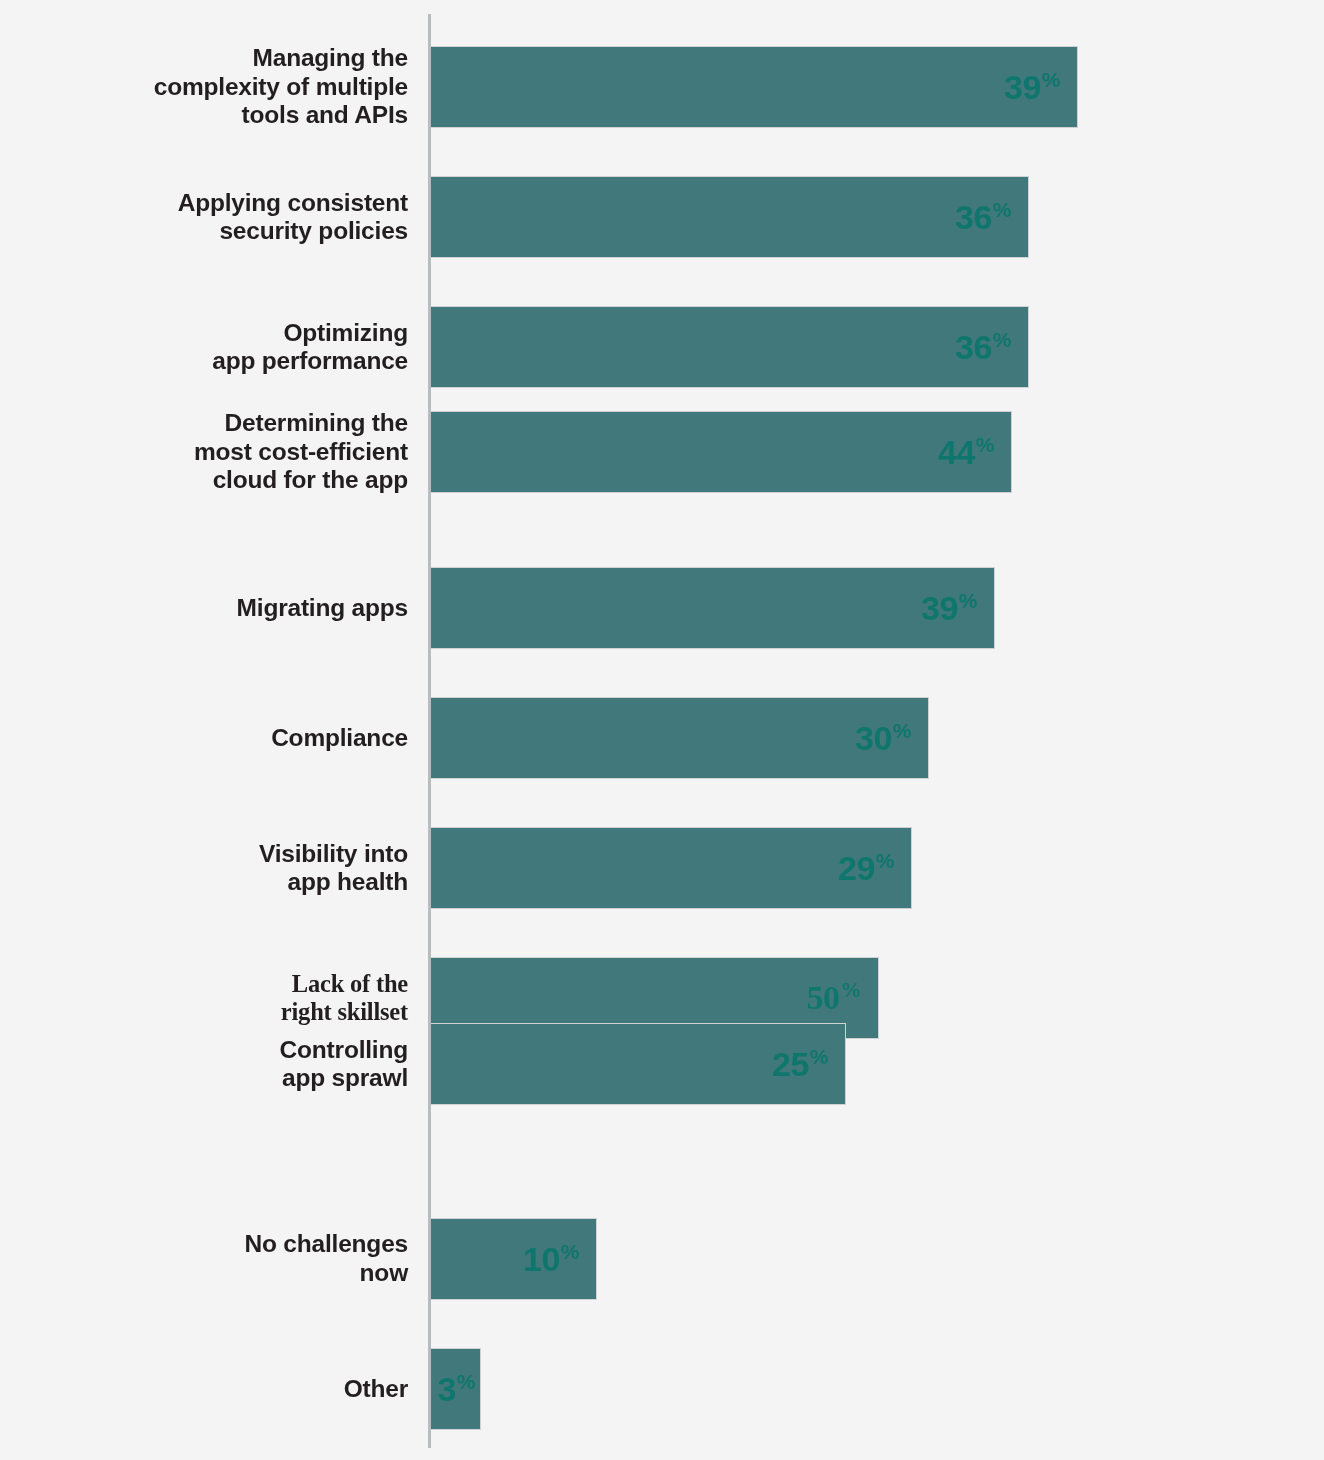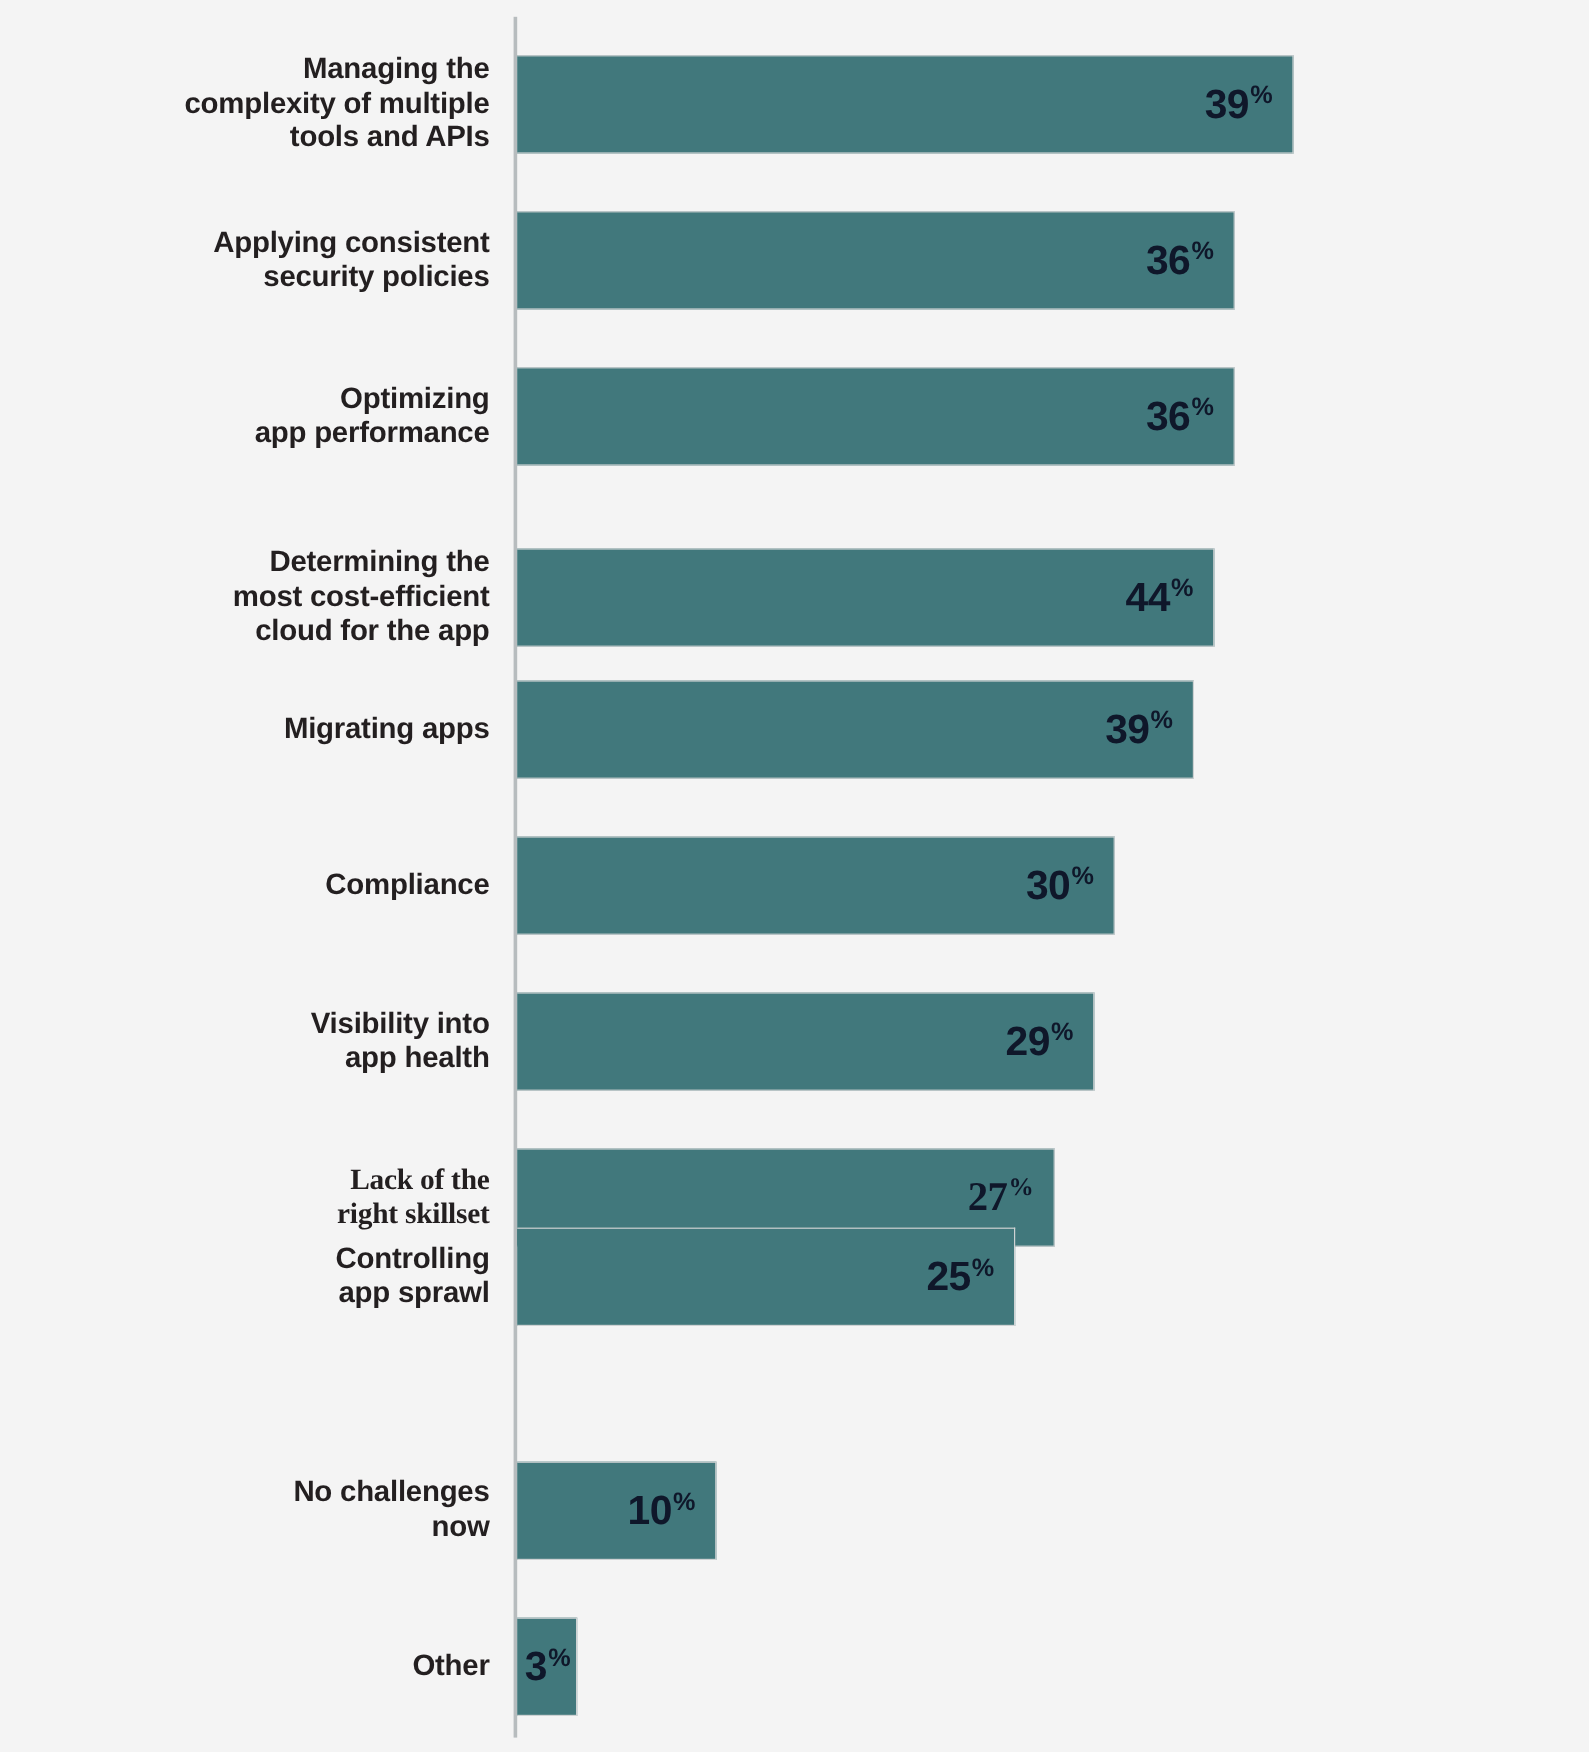--- a/index.html
+++ b/index.html
@@ -75,21 +75,21 @@
     top: 0;
     height: 82px;
     background: #41787c;
     border: 1px solid #ced2d3;
     border-left: none;
   }
 
   .bar-value {
     position: relative;
     z-index: 2;
-    color: #0f172a;
+    color: #0f766e;
     font-size: 34px;
     font-weight: bold;
     letter-spacing: -0.5px;
     line-height: 1;
     padding-right: 18px;
     white-space: nowrap;
     display: flex;
     align-items: baseline;
   }
 
@@ -140,21 +140,21 @@
         <div class="cat-label">Optimizing
 app performance</div>
         <div class="bar-wrap" style="width: 598px;">
           <div class="bar" style="width: 598px; background: rgb(65, 120, 124);"></div>
           <div class="bar-value">
             <span class="num">36</span>
             <span class="pct">%</span>
           </div>
         </div>
       </div>
-      <div class="bar-row" style="top: 457px; padding-left: 25px;">
+      <div class="bar-row" style="top: 411px; padding-left: 25px;">
         <div class="cat-label">Determining the
 most cost-efficient
 cloud for the app</div>
         <div class="bar-wrap" style="width: 581px;">
           <div class="bar" style="width: 581px; background: rgb(65, 120, 124);"></div>
           <div class="bar-value">
             <span class="num">44</span>
             <span class="pct">%</span>
           </div>
         </div>
@@ -189,21 +189,21 @@
             <span class="pct">%</span>
           </div>
         </div>
       </div>
       <div class="bar-row" style="top: 957.4px; font-family: Liberation Serif, serif;">
         <div class="cat-label">Lack of the
 right skillset</div>
         <div class="bar-wrap" style="width: 448px;">
           <div class="bar" style="width: 448px; background: rgb(65, 120, 124);"></div>
           <div class="bar-value">
-            <span class="num">27</span>
+            <span class="num">50</span>
             <span class="pct">%</span>
           </div>
         </div>
       </div>
       <div class="bar-row" style="top: 1023px;">
         <div class="cat-label">Controlling
 app sprawl</div>
         <div class="bar-wrap" style="width: 415px;">
           <div class="bar" style="width: 415px; background: rgb(65, 120, 124);"></div>
           <div class="bar-value">

